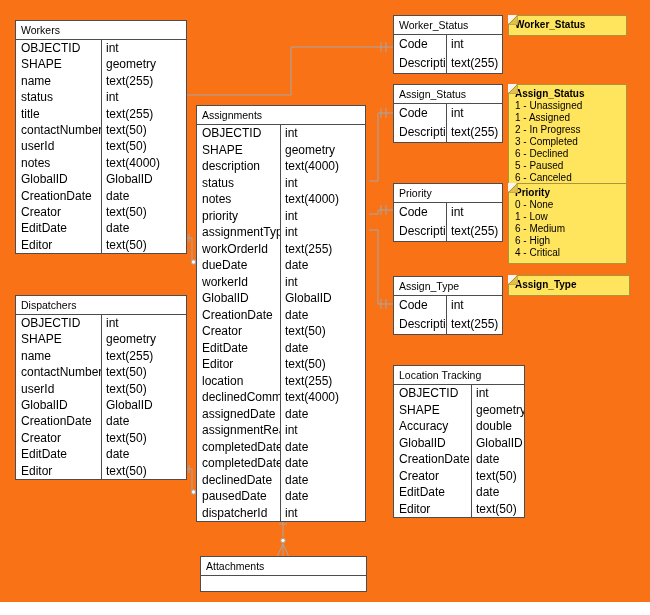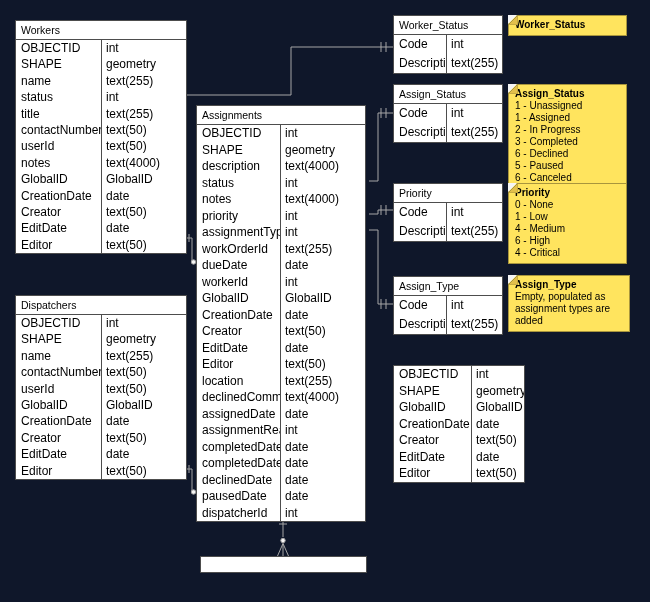--- a/index.html
+++ b/index.html
@@ -1,17 +1,17 @@
 <!DOCTYPE html>
 <html><head>
 <meta charset="utf-8">
 <style>
   html,body{margin:0;padding:0;background:#fff;}
   .canvas{
-    position:relative;width:650px;height:615px;background:#0f172a;
+    position:relative;width:650px;height:615px;background:#f97316;
     font-family:"Liberation Sans",sans-serif;color:#000;overflow:hidden;
   }
   .connections{position:absolute;left:0;top:0;pointer-events:none;}
   .entity{position:absolute;background:#ffffff;border:1px solid #4d4d4d;box-sizing:content-box;}
   .entity-title{
     height:18px;line-height:18px;font-size:10.5px;padding:0 5px;
     border-bottom:1px solid #4d4d4d;white-space:nowrap;overflow:hidden;
   }
   .entity-rows{font-size:12px;}
   .entity-row{display:flex;height:16.4px;line-height:16.4px;}
@@ -321,30 +321,35 @@
           <div class="ftype">int</div>
         </div>
         <div class="entity-row">
           <div class="fname">Description</div>
           <div class="ftype">text(255)</div>
         </div>
       </div>
   </div>
 
   <div class="entity rh165" style="left:393px;top:365px;width:130px;--namecol:77px">
+    <div class="entity-title">Location Tracking</div>
     <div class="entity-rows">
         <div class="entity-row">
           <div class="fname">OBJECTID</div>
           <div class="ftype">int</div>
         </div>
         <div class="entity-row">
           <div class="fname">SHAPE</div>
           <div class="ftype">geometry</div>
         </div>
         <div class="entity-row">
+          <div class="fname">Accuracy</div>
+          <div class="ftype">double</div>
+        </div>
+        <div class="entity-row">
           <div class="fname">GlobalID</div>
           <div class="ftype">GlobalID</div>
         </div>
         <div class="entity-row">
           <div class="fname">CreationDate</div>
           <div class="ftype">date</div>
         </div>
         <div class="entity-row">
           <div class="fname">Creator</div>
           <div class="ftype">text(50)</div>
@@ -354,20 +359,21 @@
           <div class="ftype">date</div>
         </div>
         <div class="entity-row">
           <div class="fname">Editor</div>
           <div class="ftype">text(50)</div>
         </div>
       </div>
   </div>
 
   <div class="entity" style="left:200px;top:556px;width:165px;">
+    <div class="entity-title">Attachments</div>
     <div class="entity-rows empty-body"></div>
   </div>
 
   <div class="note" style="left:508px;top:15px;width:119px;">
     <svg class="note-fold" width="10" height="10">
       <path d="M0 10 L10 0 L10 10 Z" fill="#e3c04b" stroke="#a8953d" stroke-width="1"></path>
       <path d="M0 0 L9 0 L0 9 Z" fill="#f5f5f5"></path>
     </svg>
     <div class="note-title">Worker_Status</div>
   </div>
@@ -391,31 +397,28 @@
 
   <div class="note" style="left:508px;top:183px;width:119px;">
     <svg class="note-fold" width="10" height="10">
       <path d="M0 10 L10 0 L10 10 Z" fill="#e3c04b" stroke="#a8953d" stroke-width="1"></path>
       <path d="M0 0 L9 0 L0 9 Z" fill="#f5f5f5"></path>
     </svg>
     <div class="note-title">Priority</div>
     <div class="note-body">
         <div class="note-line">0 - None</div>
         <div class="note-line">1 - Low</div>
-        <div class="note-line">4 - Medium</div>
+        <div class="note-line">6 - Medium</div>
         <div class="note-line">6 - High</div>
         <div class="note-line">4 - Critical</div>
       </div>
   </div>
 
   <div class="note" style="left:508px;top:275px;width:122px;">
     <svg class="note-fold" width="10" height="10">
       <path d="M0 10 L10 0 L10 10 Z" fill="#e3c04b" stroke="#a8953d" stroke-width="1"></path>
       <path d="M0 0 L9 0 L0 9 Z" fill="#f5f5f5"></path>
     </svg>
     <div class="note-title">Assign_Type</div>
-    <div class="note-body">
-        <div class="note-line">Empty, populated as assignment types are added</div>
-      </div>
   </div>
 
   <div class="bottom-strip"></div>
 </div>
 
 </body></html>

